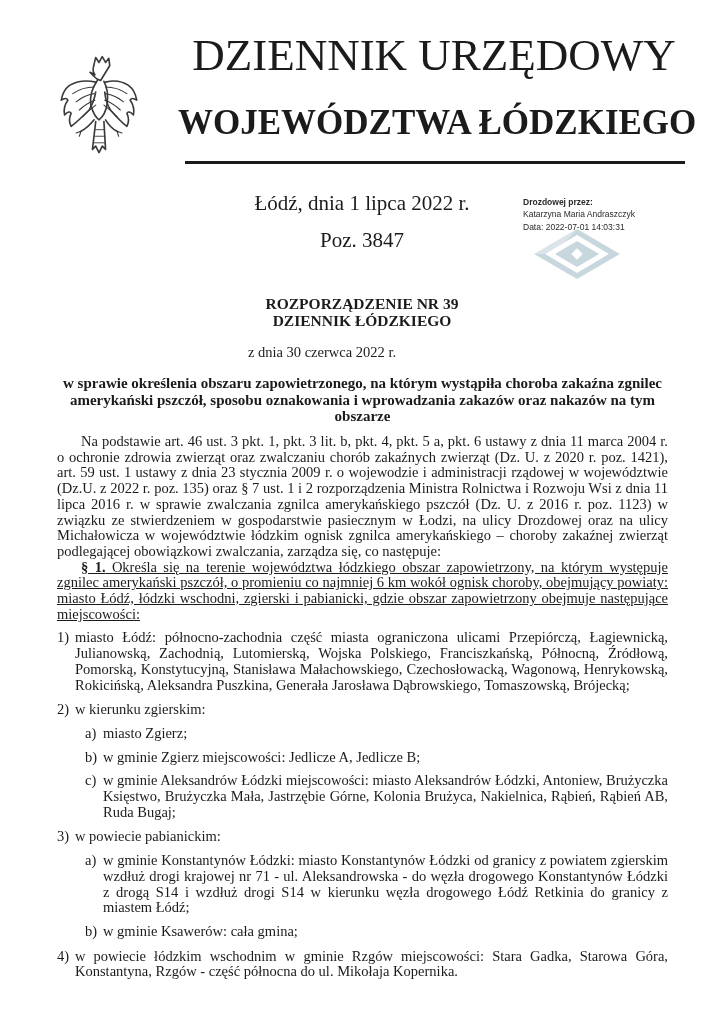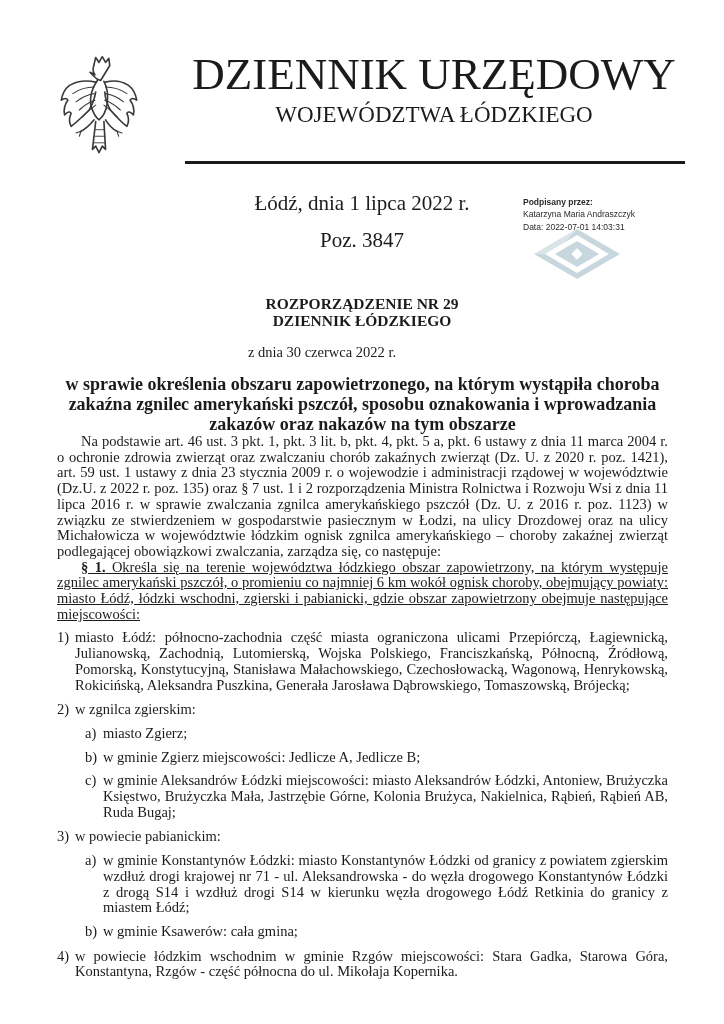--- a/index.html
+++ b/index.html
@@ -18,35 +18,35 @@
   .eagle {
     position: absolute;
     left: 58px;
     top: 54px;
     width: 82px;
     height: 112px;
   }
   .mast-text {
     position: absolute;
     left: 178px;
-    top: 51px;
+    top: 32px;
     width: 512px;
     text-align: center;
   }
   .mast-title1 {
     font-size: 45px;
     line-height: 1.05;
     white-space: nowrap;
     font-weight: 400;
   }
   .mast-title2 {
-    font-size: 23px;
-    margin-top: 4px;
+    font-size: 35px;
+    margin-top: 24px;
     white-space: nowrap;
-    font-weight: 400;
+    font-weight: 700;
   }
   .mast-rule {
     position: absolute;
     left: 185px;
     top: 161px;
     width: 500px;
     height: 3px;
     background: #1a1a1a;
   }
   
@@ -105,21 +105,21 @@
     text-align: center;
     font-size: 14.5px;
   }
   .act-subject {
     position: absolute;
     top: 375px;
     left: 57px;
     width: 611px;
     text-align: center;
     font-weight: bold;
-    font-size: 18px;
+    font-size: 15px;
     line-height: 1.1;
   }
   
   .doc-body {
     position: absolute;
     top: 434px;
     left: 57px;
     width: 611px;
     font-size: 14.5px;
     line-height: 15.7px;
@@ -174,51 +174,51 @@
   <div class="mast-text">
     <div class="mast-title1">DZIENNIK URZĘDOWY</div>
     <div class="mast-title2">WOJEWÓDZTWA ŁÓDZKIEGO</div>
   </div>
   <div class="mast-rule"></div>
 
   <div class="place-date">Łódź, dnia 1 lipca 2022 r.</div>
   <div class="poz">Poz. 3847</div>
 
   <div class="sig">
-    <div class="sig-bold">Podpisany przez:</div>
+    <div class="sig-bold">Drozdowej przez:</div>
     <div>Katarzyna Maria Andraszczyk</div>
     <div>Data: 2022-07-01 14:03:31</div>
   </div>
   <svg class="stamp" viewBox="0 0 86 50" xmlns="http://www.w3.org/2000/svg">
     <polygon points="43,0 86,25 43,50 0,25" fill="#b9cdd6"></polygon>
     <polygon points="43,9 70,25 43,41 16,25" fill="none" stroke="#ffffff" stroke-width="5"></polygon>
     <rect x="39" y="21" width="8" height="8" fill="#ffffff" transform="rotate(45 43 25)"></rect>
     <polygon points="43,0 0,25 20,25" fill="#ffffff" opacity="0.35"></polygon>
   </svg>
 
   <div class="act-title">
-    <div>ROZPORZĄDZENIE NR 29</div>
+    <div>ROZPORZĄDZENIE NR 39</div>
     <div>DZIENNIK ŁÓDZKIEGO</div>
   </div>
   <div class="act-date">z dnia 30 czerwca 2022 r.</div>
   <div class="act-subject">w sprawie określenia obszaru zapowietrzonego, na którym wystąpiła choroba zakaźna zgnilec amerykański pszczół, sposobu oznakowania i wprowadzania zakazów oraz nakazów na tym obszarze</div>
 
   <div class="doc-body">
     <p class="preamble">Na podstawie art. 46 ust. 3 pkt. 1, pkt. 3 lit. b, pkt. 4, pkt. 5 a, pkt. 6 ustawy z dnia 11 marca 2004 r. o ochronie zdrowia zwierząt oraz zwalczaniu chorób zakaźnych zwierząt (Dz. U. z 2020 r. poz. 1421), art. 59 ust. 1 ustawy z dnia 23 stycznia 2009 r. o wojewodzie i administracji rządowej w województwie (Dz.U. z 2022 r. poz. 135) oraz § 7 ust. 1 i 2 rozporządzenia Ministra Rolnictwa i Rozwoju Wsi z dnia 11 lipca 2016 r. w sprawie zwalczania zgnilca amerykańskiego pszczół (Dz. U. z 2016 r. poz. 1123) w związku ze stwierdzeniem w gospodarstwie pasiecznym w Łodzi, na ulicy Drozdowej oraz na ulicy Michałowicza w województwie łódzkim ognisk zgnilca amerykańskiego – choroby zakaźnej zwierząt podlegającej obowiązkowi zwalczania, zarządza się, co następuje:</p>
 
     <p class="par1"><span class="par-label">§ 1.</span><span> Określa się na terenie województwa łódzkiego obszar zapowietrzony, na którym występuje zgnilec amerykański pszczół, o promieniu co najmniej 6 km wokół ognisk choroby, obejmujący powiaty: miasto Łódź, łódzki wschodni, zgierski i pabianicki, gdzie obszar zapowietrzony obejmuje następujące miejscowości:</span></p>
 
     <div class="item">
       <span class="marker">1)</span>
       <span>miasto Łódź: północno-zachodnia część miasta ograniczona ulicami Przepiórczą, Łagiewnicką, Julianowską, Zachodnią, Lutomierską, Wojska Polskiego, Franciszkańską, Północną, Źródłową, Pomorską, Konstytucyjną, Stanisława Małachowskiego, Czechosłowacką, Wagonową, Henrykowską, Rokicińską, Aleksandra Puszkina, Generała Jarosława Dąbrowskiego, Tomaszowską, Brójecką;</span>
     </div>
 
     <div class="item">
       <span class="marker">2)</span>
-      <span>w zgnilca zgierskim:</span>
+      <span>w kierunku zgierskim:</span>
       <div class="subitem">
         <span class="marker">a)</span>
         <span>miasto Zgierz;</span>
       </div>
       <div class="subitem">
         <span class="marker">b)</span>
         <span>w gminie Zgierz miejscowości: Jedlicze A, Jedlicze B;</span>
       </div>
       <div class="subitem">
         <span class="marker">c)</span>

